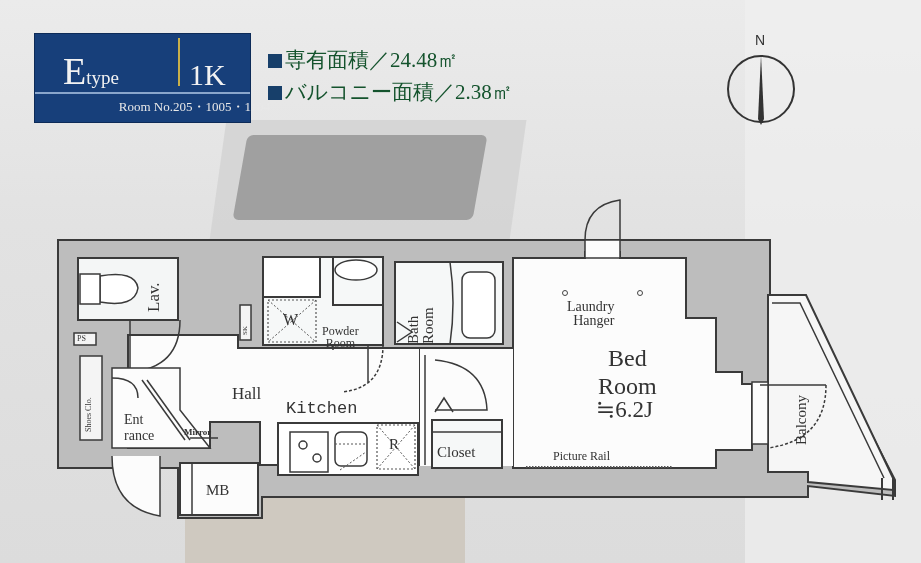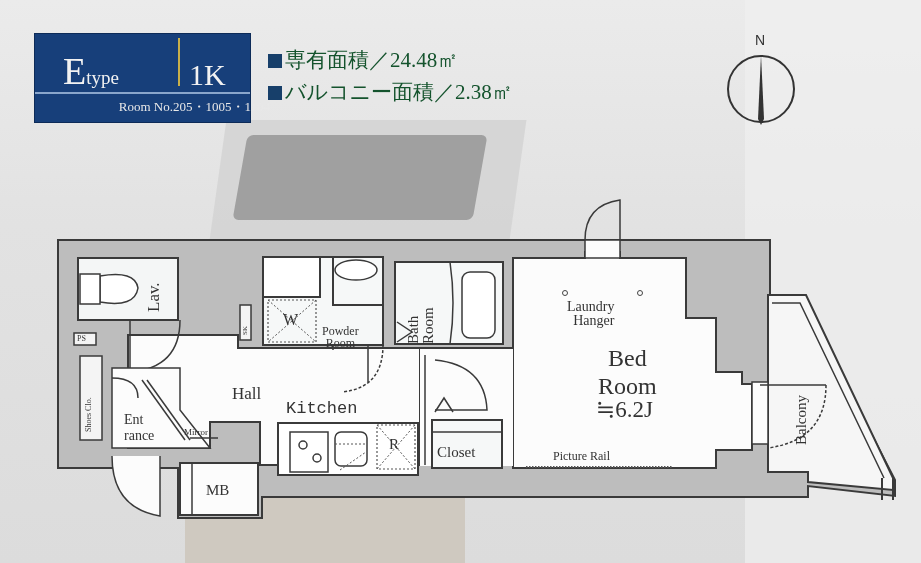--- a/index.html
+++ b/index.html
@@ -141,21 +141,21 @@
 </svg>
 
 <div class="lbl" style="left:145px;top:262px;font-size:17px;transform:rotate(-90deg);transform-origin:left top;top:312px;">Lav.</div>
 <div class="lbl" style="left:322px;top:305px;font-size:12px;text-align:center;margin-top:20px;"><span>Powder</span><br><span>Room</span></div>
 <div class="lbl" style="left:283px;top:312px;font-size:16px;">W</div>
 <div class="lbl" style="left:406px;top:344px;font-size:15px;transform:rotate(-90deg);transform-origin:left top;"><span>Bath</span><br><span>Room</span></div>
 <div class="lbl" style="left:232px;top:385px;font-size:17px;">Hall</div>
 <div class="lbl" style="left:286px;top:400px;font-size:17px;font-family:Liberation Mono, monospace;">Kitchen</div>
 <div class="lbl" style="left:389px;top:437px;font-size:15px;">R</div>
 <div class="lbl" style="left:124px;top:412px;font-size:14px;line-height:16px;"><span>Ent</span><br><span>rance</span></div>
-<div class="lbl" style="left:184px;top:428px;font-size:9px;">Mirror</div>
+<div class="lbl" style="left:184px;top:428px;font-size:9px;font-weight:bold;">Mirror</div>
 <div class="lbl" style="left:85px;top:432px;font-size:8px;transform:rotate(-90deg);transform-origin:left top;">Shoes Clo.</div>
 <div class="lbl" style="left:77px;top:335px;font-size:8px;">PS</div>
 <div class="lbl" style="left:242px;top:335px;font-size:7px;transform:rotate(-90deg);transform-origin:left top;">SK</div>
 <div class="lbl" style="left:206px;top:483px;font-size:15px;text-align:right;">MB</div>
 <div class="lbl" style="left:437px;top:445px;font-size:15px;text-align:center;">Closet</div>
 <div class="lbl" style="left:567px;top:300px;font-size:14px;text-align:right;line-height:14px;"><span>Laundry</span><br><span>Hanger</span></div>
 <div class="lbl" style="left:598px;top:344px;font-size:24px;text-align:center;line-height:28px;"><span>Bed</span><br><span>Room</span></div>
 <div class="lbl" style="left:596px;top:398px;font-size:23px;">≒6.2J</div>
 <div class="lbl" style="left:553px;top:450px;font-size:12px;">Picture Rail</div>
 <div class="lbl" style="left:794px;top:445px;font-size:15px;transform:rotate(-90deg);transform-origin:left top;">Balcony</div>

